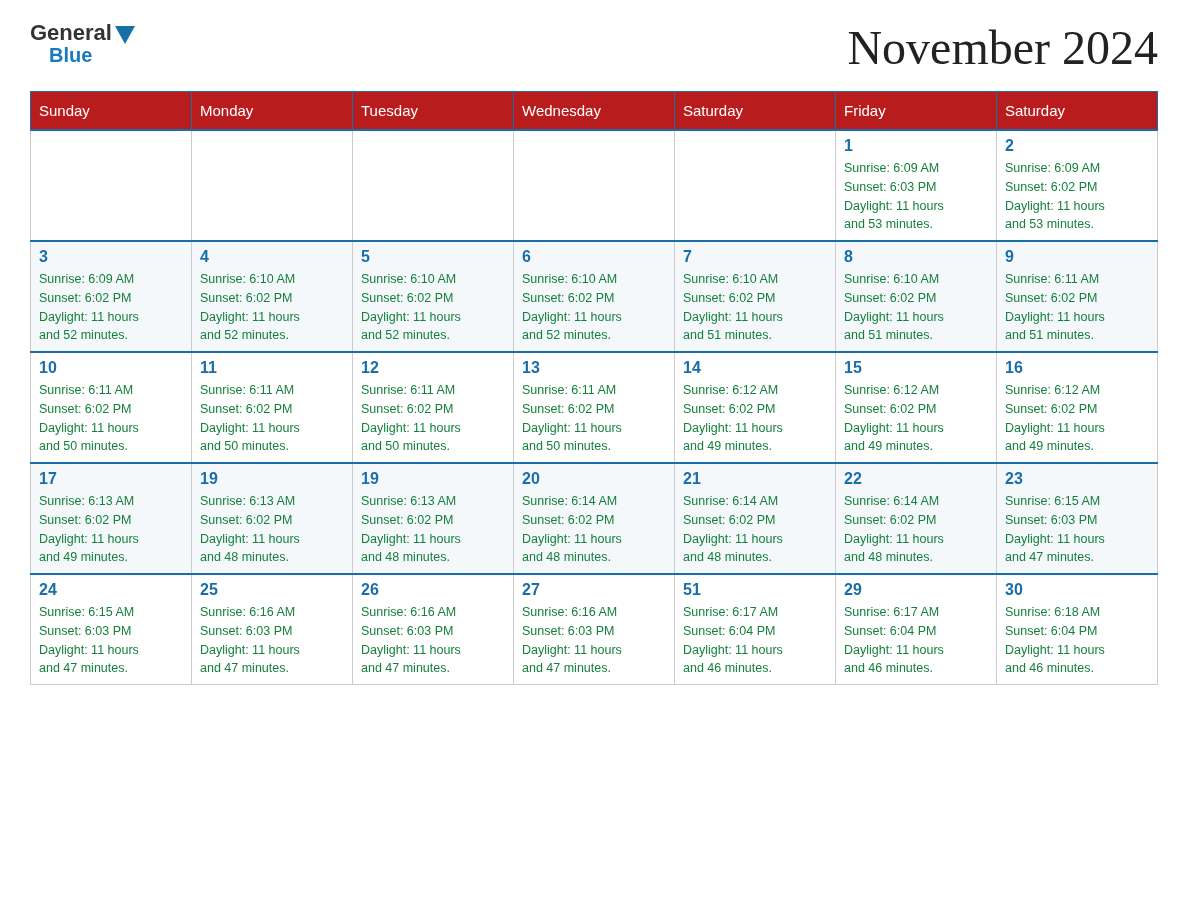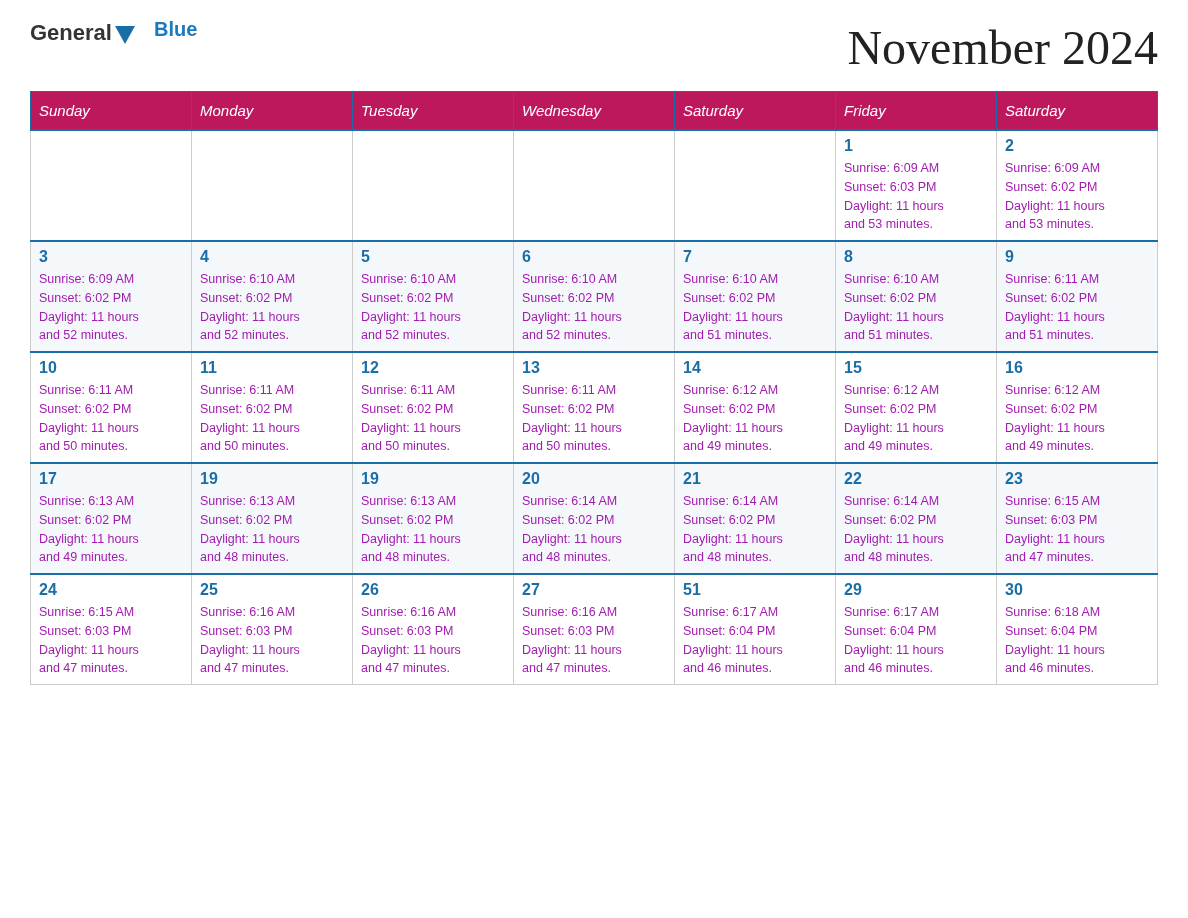--- a/index.html
+++ b/index.html
@@ -10,21 +10,21 @@
       color: #333;
     }
     .header {
       display: flex;
       justify-content: space-between;
       align-items: flex-start;
       margin-bottom: 16px;
     }
     .logo {
       display: flex;
-      flex-direction: row;
+      flex-direction: column;
       align-items: flex-start;
     }
     .logo-top {
       display: flex;
       align-items: center;
     }
     .logo-text-general {
       font-size: 22px;
       font-weight: bold;
       color: #333;
@@ -58,28 +58,27 @@
       font-size: 20px;
       color: #444;
       margin-top: 4px;
     }
     .calendar {
       width: 100%;
       border-collapse: collapse;
       table-layout: fixed;
     }
     .calendar th {
-      background-color: #be185d;
+      background-color: #b91c1c;
       color: #fff;
       padding: 10px 8px;
       text-align: left;
       font-size: 15px;
       font-weight: normal;
       border: 1px solid #1a6ea8;
-      font-style: italic;
     }
     .calendar td {
       vertical-align: top;
       padding: 6px 8px;
       border: 1px solid #ccc;
       height: 110px;
       font-size: 13px;
       color: #333;
       background: #fff;
     }
@@ -87,21 +86,21 @@
       background: #f5f8fb;
     }
     .day-number {
       font-size: 16px;
       color: #1a6ea8;
       font-weight: bold;
       margin-bottom: 4px;
     }
     .day-info {
       font-size: 12.5px;
-      color: #a21caf;
+      color: #15803d;
       line-height: 1.5;
     }
     .empty-cell {
       background: #f9f9f9;
     }
     .week-row td {
       border-top: 2px solid #1a6ea8;
     }
   </style>
 </head>

